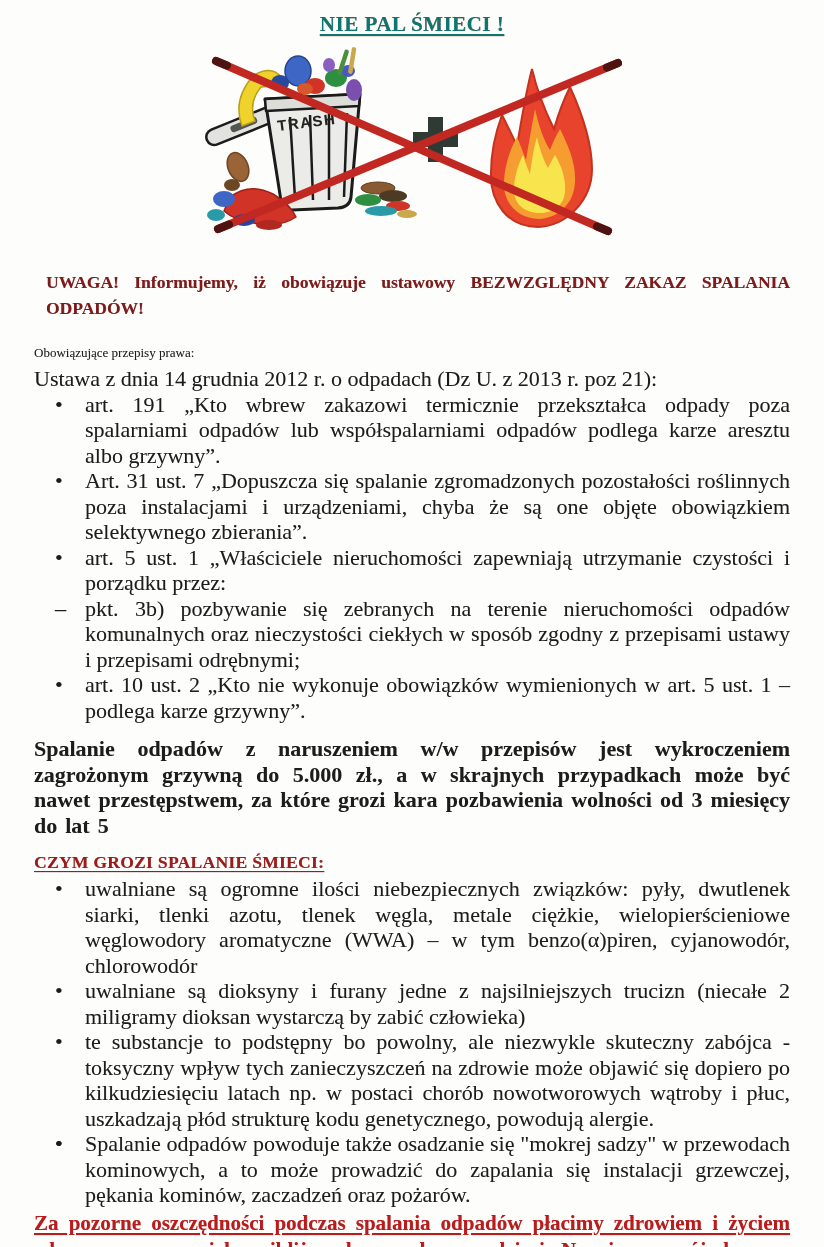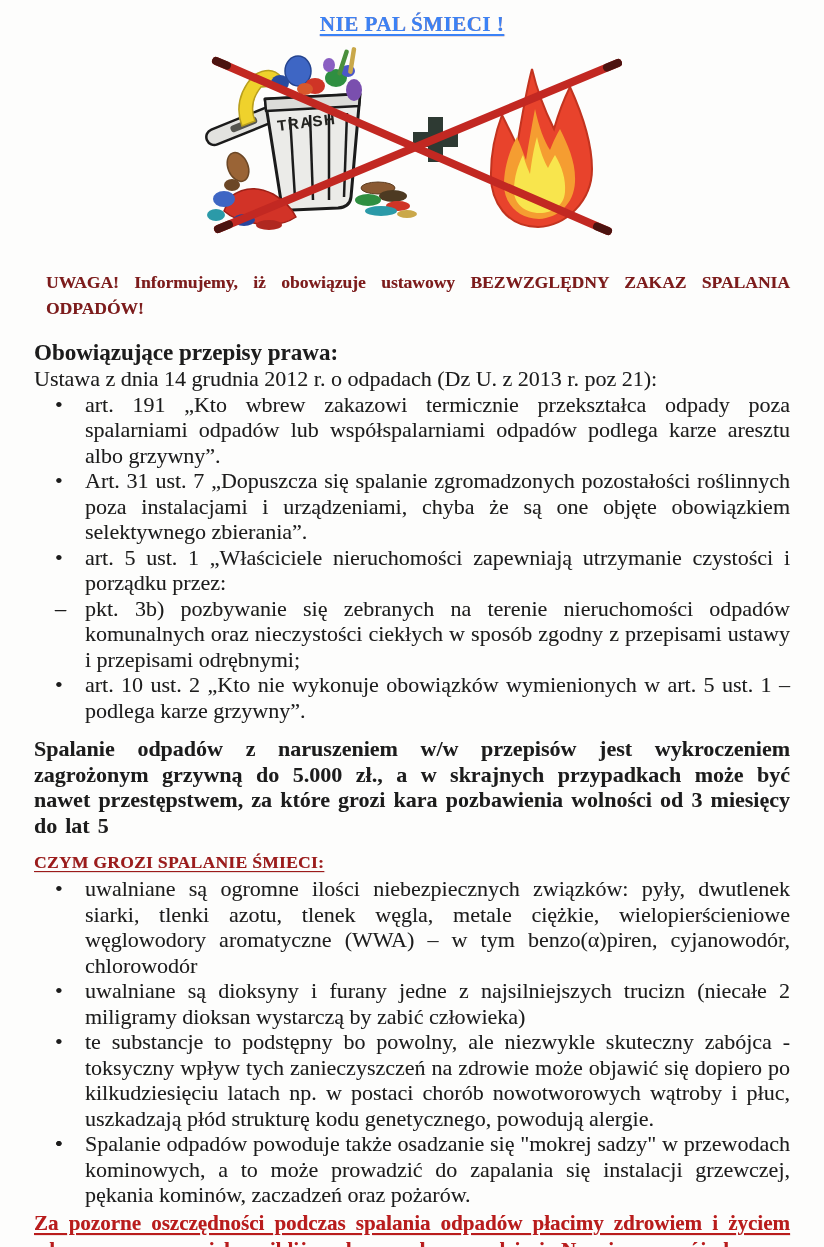--- a/index.html
+++ b/index.html
@@ -10,21 +10,21 @@
     color: #1c1c1c;
     overflow: hidden;
   }
   .page { padding: 8px 34px 0 34px; }
 
   .title {
     margin: 4px 0 0 0;
     text-align: center;
     font-size: 21px;
     font-weight: bold;
-    color: #3b82f6;
+    color: #0f766e;
     text-decoration: underline;
     text-underline-offset: 3px;
     letter-spacing: 0.5px;
     text-shadow: 0.3px 0.3px 0.4px rgba(120,20,20,0.5);
   }
 
   .figure { width: 420px; margin: 8px auto 2px auto; }
 
   .txt-base {
     font-size: 22px;
@@ -36,23 +36,23 @@
     font-size: 17.5px;
     line-height: 26px;
     font-weight: bold;
     color: #7d1b1b;
     text-align: justify;
     word-spacing: 3px;
     text-shadow: 0.3px 0.3px 0.4px rgba(100,20,20,0.45);
   }
   .law-heading {
     margin: 19px 0 0 0;
-    font-size: 23px;
+    font-size: 13px;
     line-height: 26px;
-    font-weight: bold;
+    font-weight: normal;
   }
   .para { margin: 0; }
   .penalty {
     font-weight: bold;
     word-spacing: 2.5px;
     margin-top: 13px;
   }
   .li { position: relative; padding-left: 51px; }
   .li .marker { position: absolute; left: 21px; top: 0; width: 20px; text-align: left; }
   .danger-heading {

